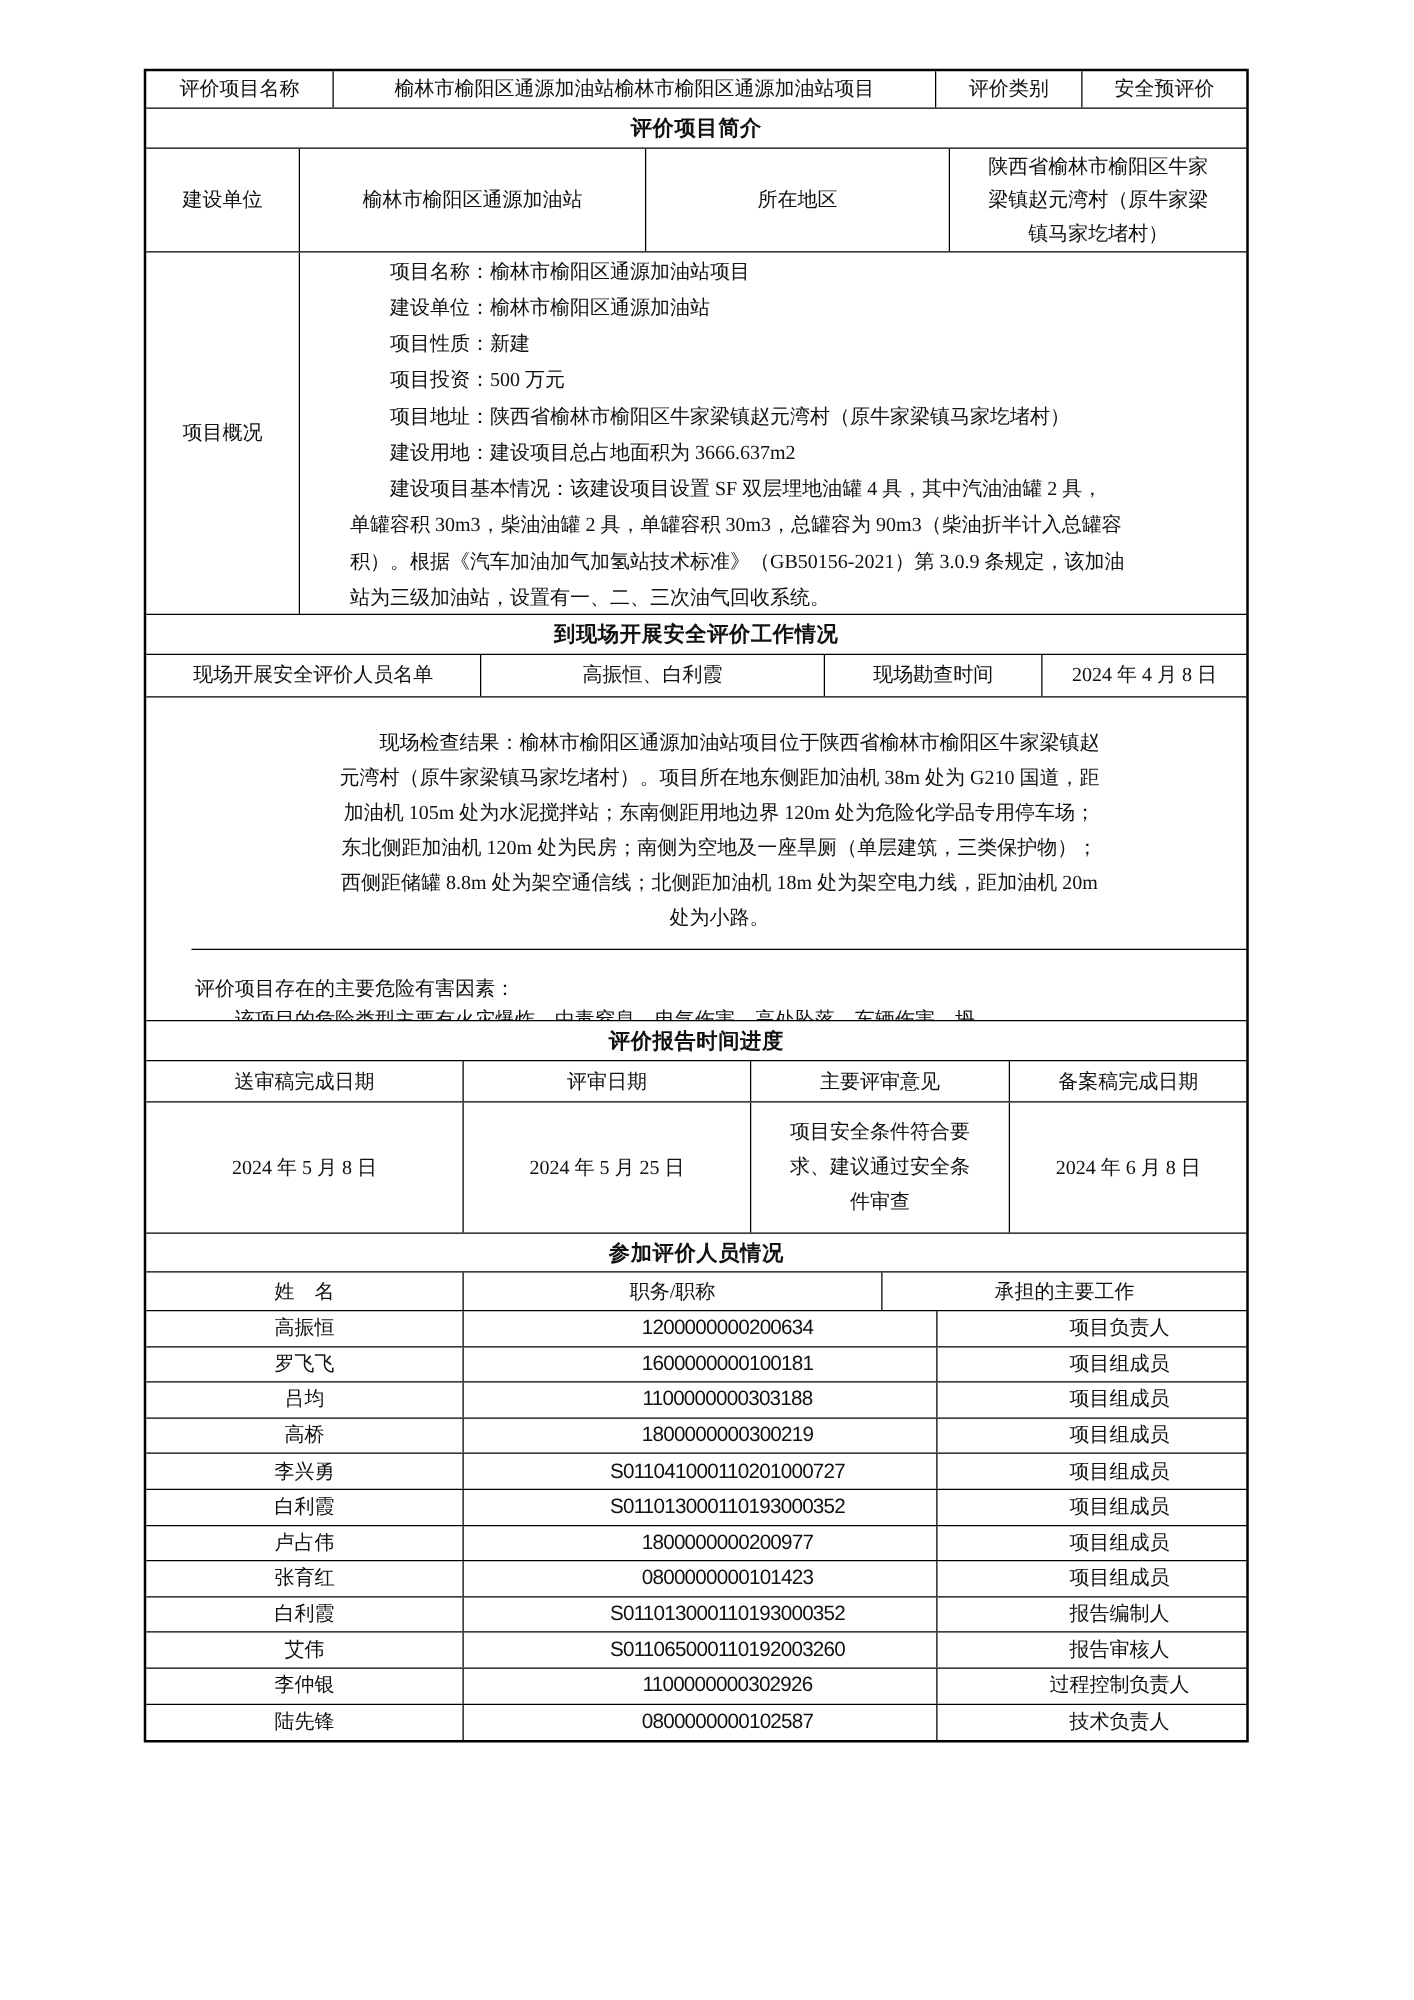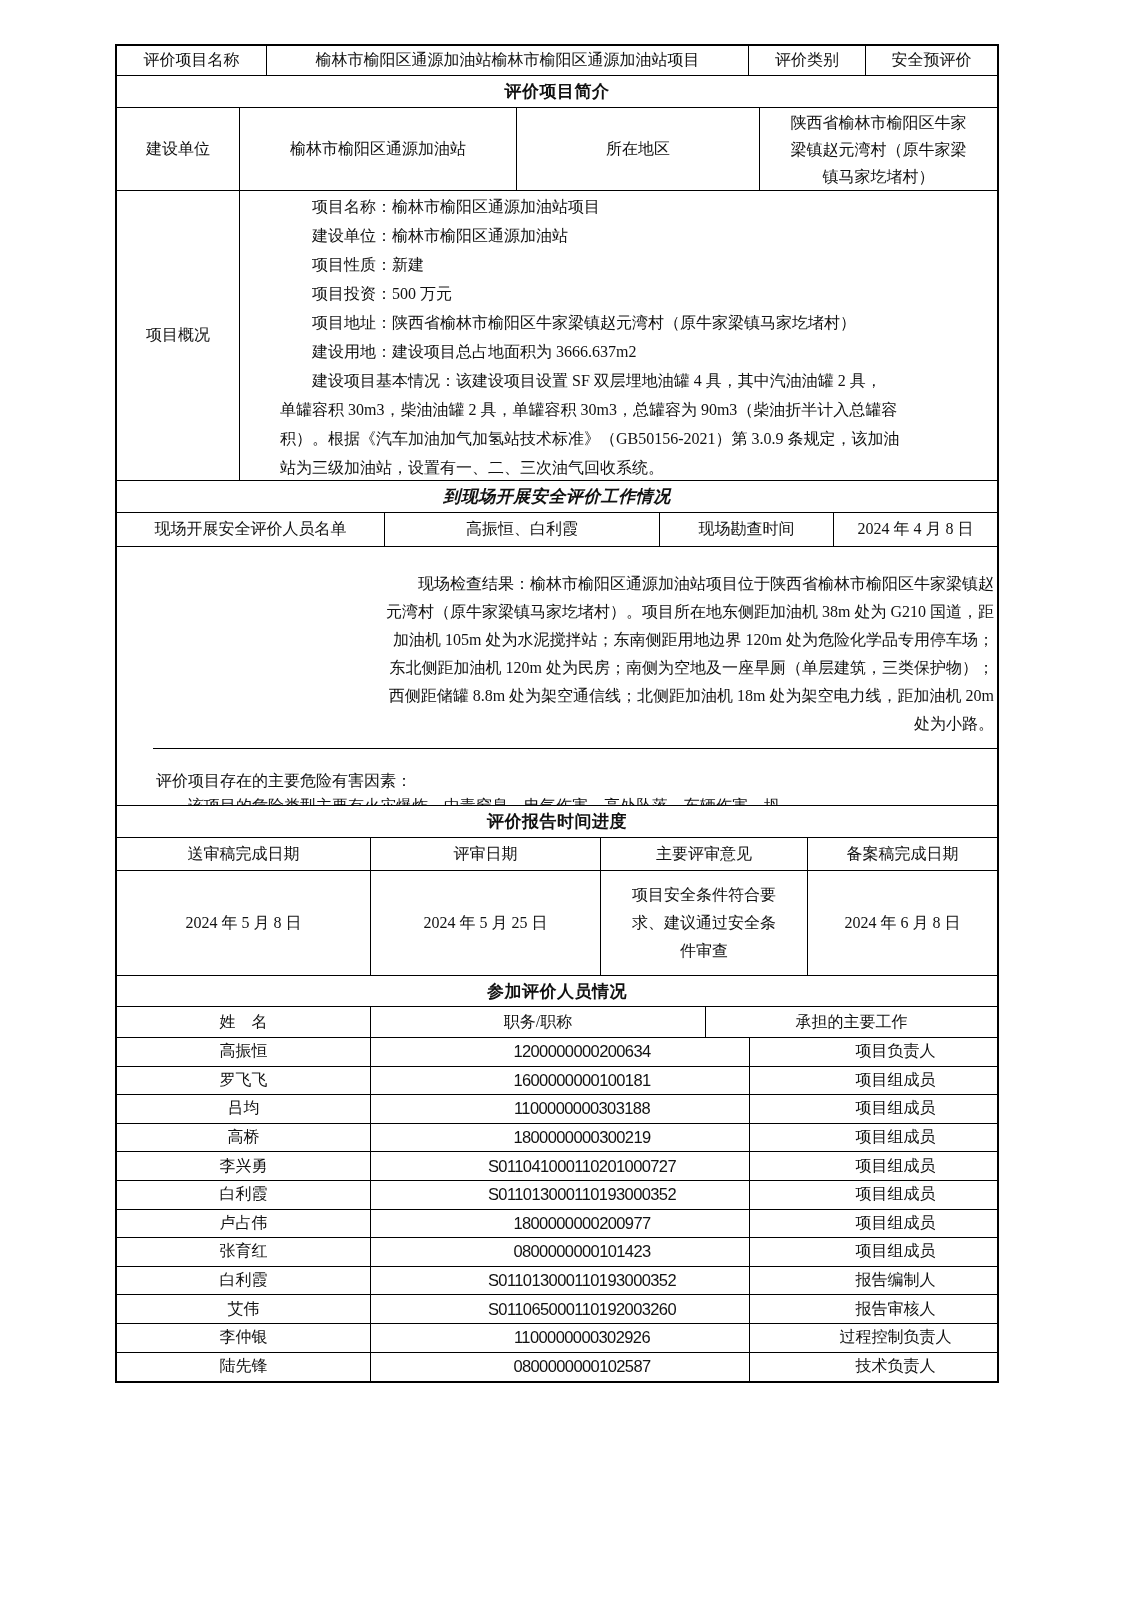--- a/index.html
+++ b/index.html
@@ -7,21 +7,21 @@
     padding: 0;
     background: #ffffff;
     width: 1131px;
     height: 1600px;
     font-family: "Liberation Serif", "DejaVu Serif", serif;
     color: #111111;
   }
   .doc-table {
     position: absolute;
     left: 115px;
-    top: 44px;
+    top: 55px;
     width: 884px;
     border: 2px solid #000;
     box-sizing: border-box;
     background: #fff;
   }
   .band {
     display: flex;
     border-bottom: 1.5px solid #000;
     box-sizing: border-box;
   }
@@ -51,21 +51,21 @@
   .num {
     font-family: "Liberation Sans", "DejaVu Sans", sans-serif;
     letter-spacing: -0.6px;
     font-size: 16.5px;
   }
   
   .h-r1 { height: 30px; }
   .h-r2 { height: 32px; }
   .h-r3 { height: 83px; }
   .h-r4 { height: 290px; }
-  .h-r5 { height: 32px; font-style: italic; }
+  .h-r5 { height: 32px; }
   .h-r6 { height: 34px; }
   .h-r7 { height: 259px; }
   .h-r8 { height: 32px; }
   .h-r9 { height: 33px; }
   .h-r10 { height: 105px; }
   .h-r11 { height: 31px; }
   .h-r12 { height: 31px; justify-content: space-between; }
   .prow  { height: 28.6px; gap: 44px; }
   
   .r1-c1 { flex: 0 0 150px; }
@@ -94,21 +94,21 @@
     line-height: 29px;
     padding: 1px 3px 0 4px;
   }
   .survey-col { display: block; padding: 0; }
   .survey-result {
     height: 184px;
     border-bottom: 1.5px solid #000;
     box-sizing: border-box;
     line-height: 28px;
     padding: 5px 3px 0 4px;
-    text-align: right;
+    text-align: center;
     white-space: pre-line;
     overflow: hidden;
   }
   .hazards {
     line-height: 25px;
     padding: 1px 3px 0 3px;
     text-align: left;
     white-space: pre-line;
     overflow: hidden;
   }

